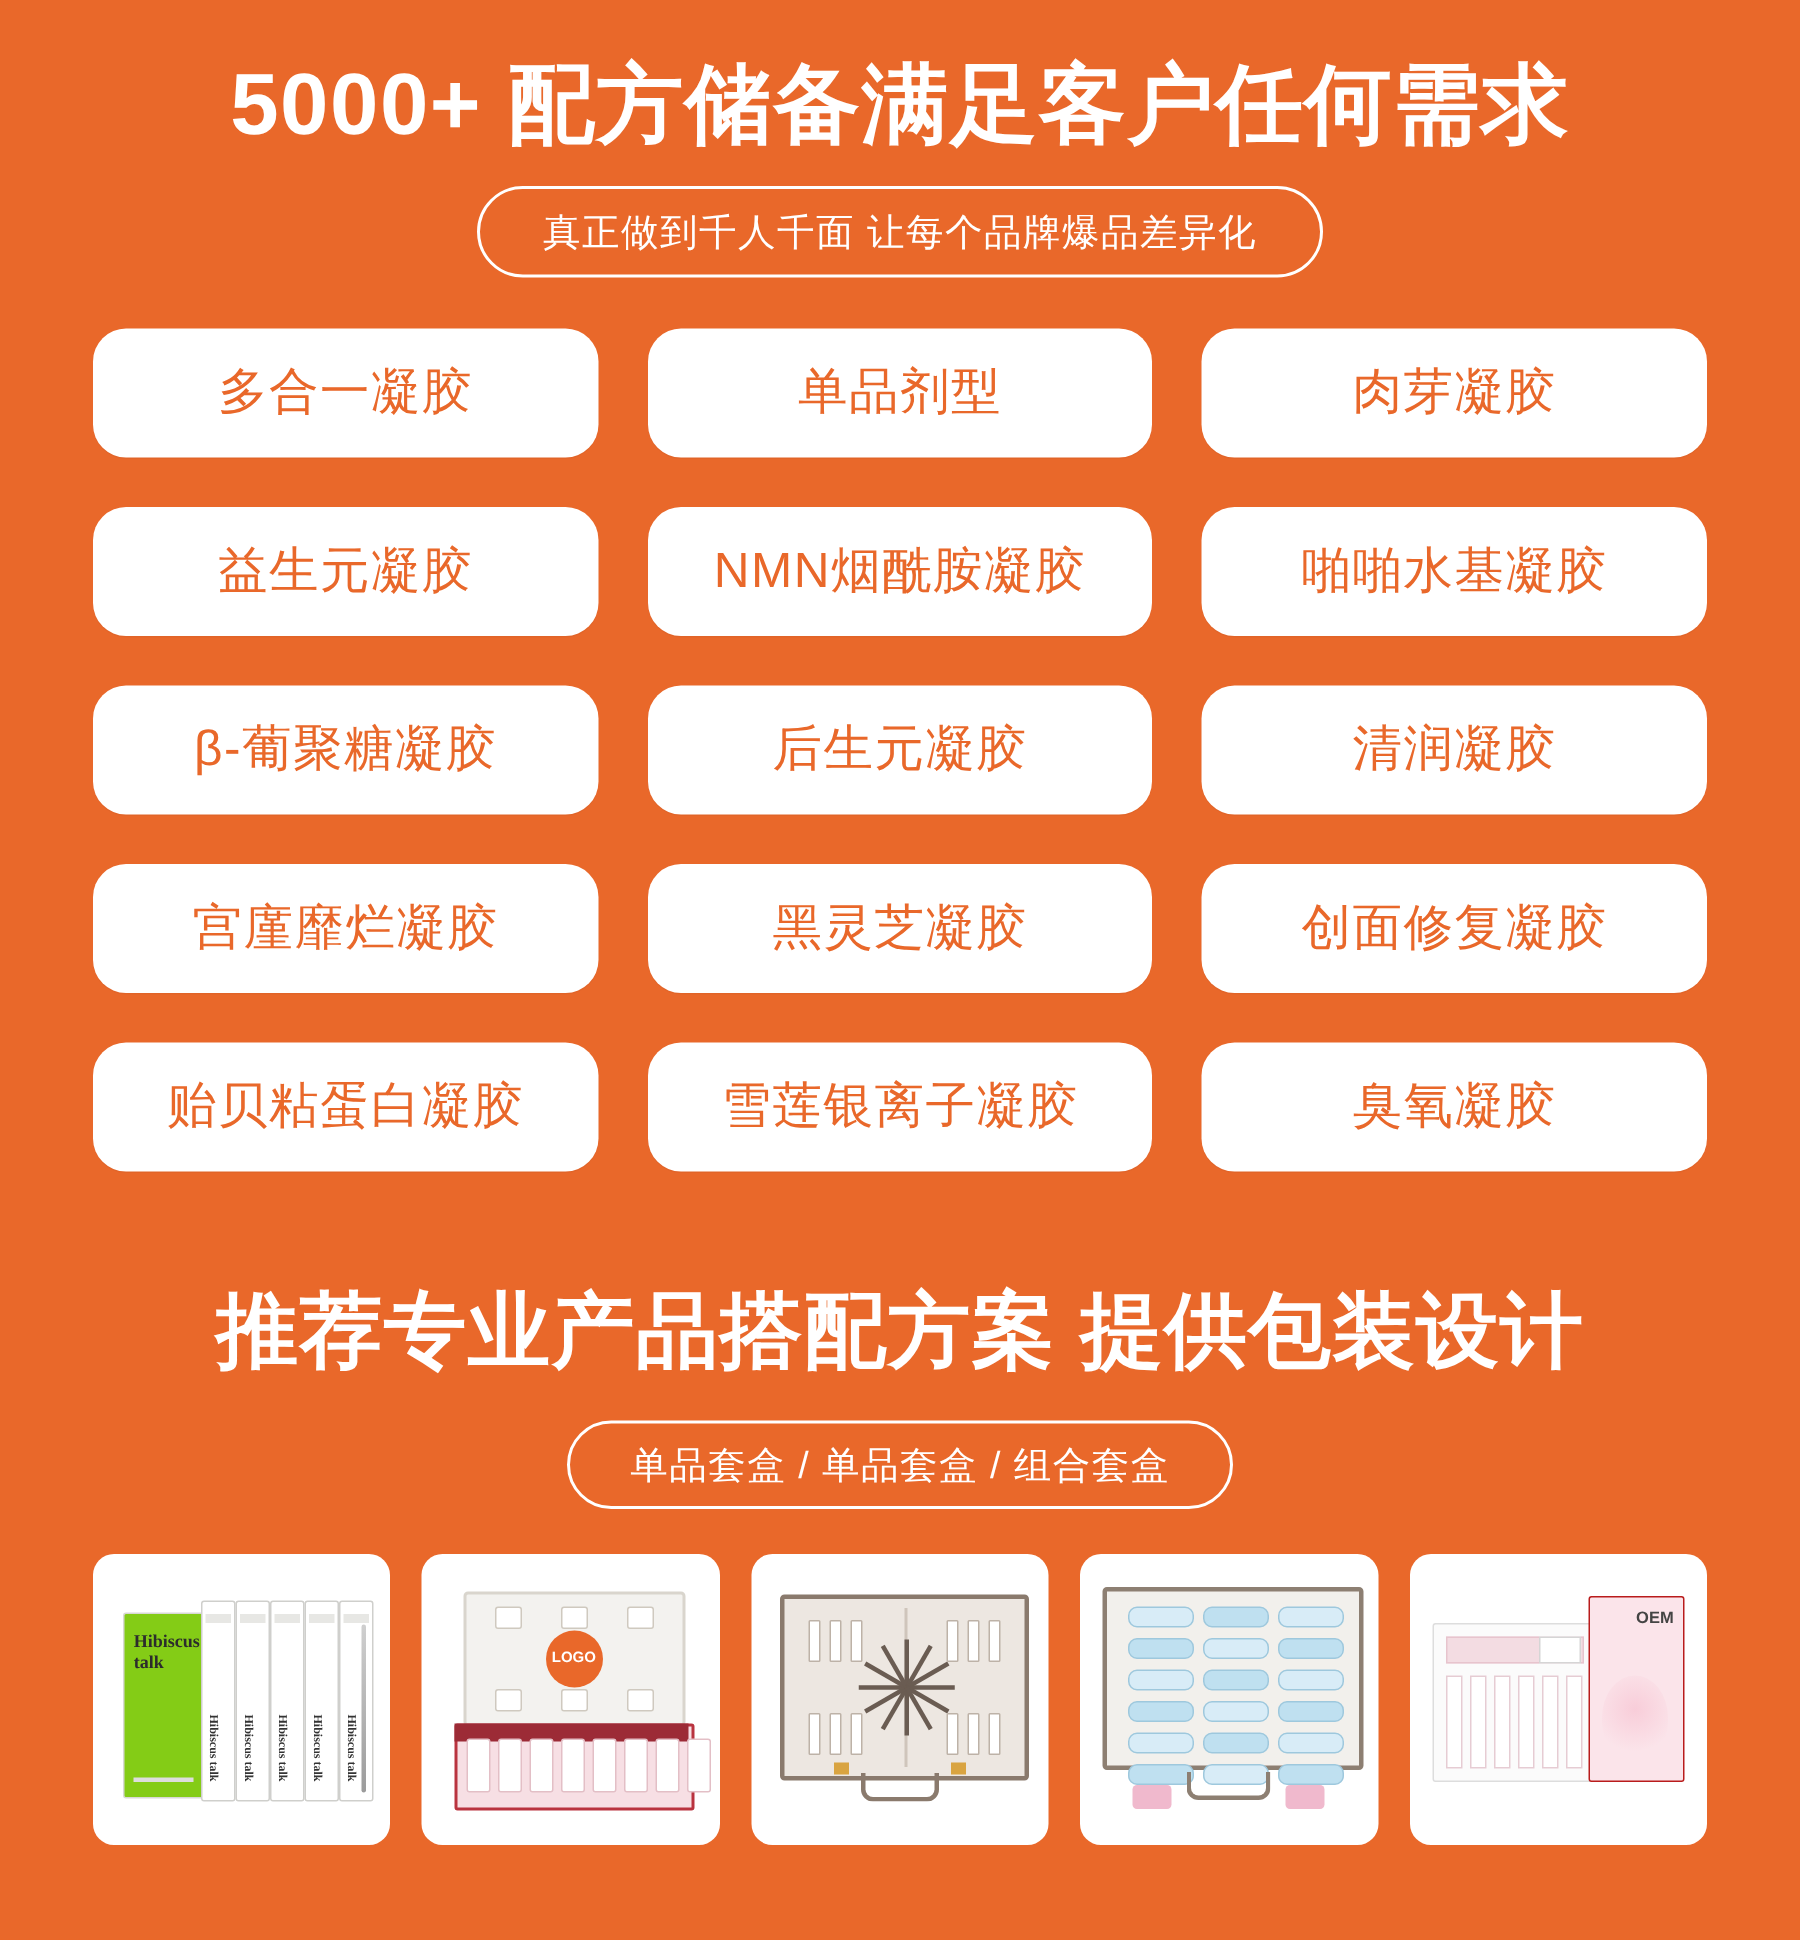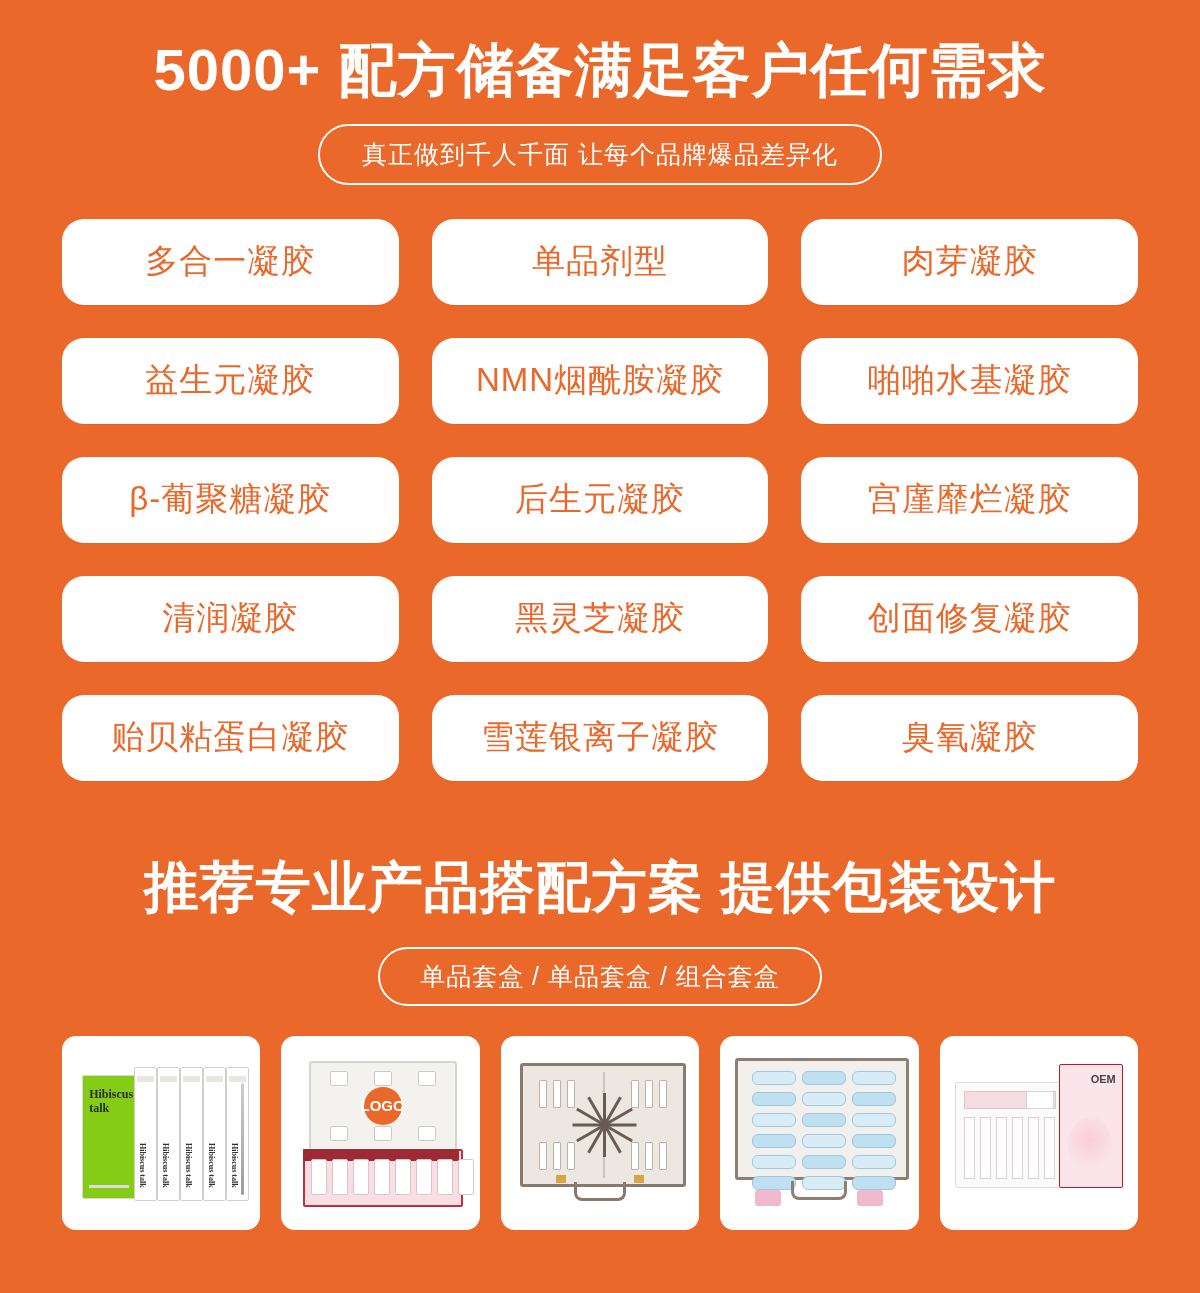--- a/index.html
+++ b/index.html
@@ -150,21 +150,21 @@
 
   
   .ill2 { position: relative; width: 172px; height: 160px; }
   .ill2 .lid {
     position: absolute; left: 14px; top: 8px; width: 144px; height: 86px;
     background: #f3f2ef; border: 2px solid #d9d5cd; border-radius: 3px;
   }
   .ill2 .logo {
     position: absolute; left: 50%; top: 50%; transform: translate(-50%,-50%);
     width: 38px; height: 38px; border-radius: 50%; background: #E9682A;
-    color: #fff; font-size: 15px; display:flex; align-items:center; justify-content:center;
+    color: #fff; font-size: 10px; display:flex; align-items:center; justify-content:center;
     font-weight: bold;
   }
   .ill2 .chiprow { position: absolute; left: 0; right: 0; display:flex; justify-content:center; gap: 26px;}
   .ill2 .sq { width: 16px; height: 13px; background:#fff; border:1px solid #cfc9bf; border-radius:2px;}
   .ill2 .base {
     position: absolute; left: 8px; top: 96px; width: 156px; height: 54px;
     background: #f7dfe4; border: 2px solid #b9333f; border-radius: 2px;
   }
   .ill2 .base .slots { position:absolute; left:6px; top:8px; display:flex; gap:5px;}
   .ill2 .base .slot { width: 14px; height: 34px; background:#fff; border:1px solid #e3bfc6; border-radius:2px;}
@@ -244,22 +244,22 @@
 
     <div class="grid">
       <div class="chip">多合一凝胶</div>
       <div class="chip">单品剂型</div>
       <div class="chip">肉芽凝胶</div>
       <div class="chip">益生元凝胶</div>
       <div class="chip">NMN烟酰胺凝胶</div>
       <div class="chip">啪啪水基凝胶</div>
       <div class="chip">β-葡聚糖凝胶</div>
       <div class="chip">后生元凝胶</div>
+      <div class="chip">清润凝胶</div>
       <div class="chip">宫廑靡烂凝胶</div>
-      <div class="chip">清润凝胶</div>
       <div class="chip">黑灵芝凝胶</div>
       <div class="chip">创面修复凝胶</div>
       <div class="chip">贻贝粘蛋白凝胶</div>
       <div class="chip">雪莲银离子凝胶</div>
       <div class="chip">臭氧凝胶</div>
     </div>
   </div>
 
   <div class="section2">
     <div class="headline2">推荐专业产品搭配方案  提供包装设计</div>

